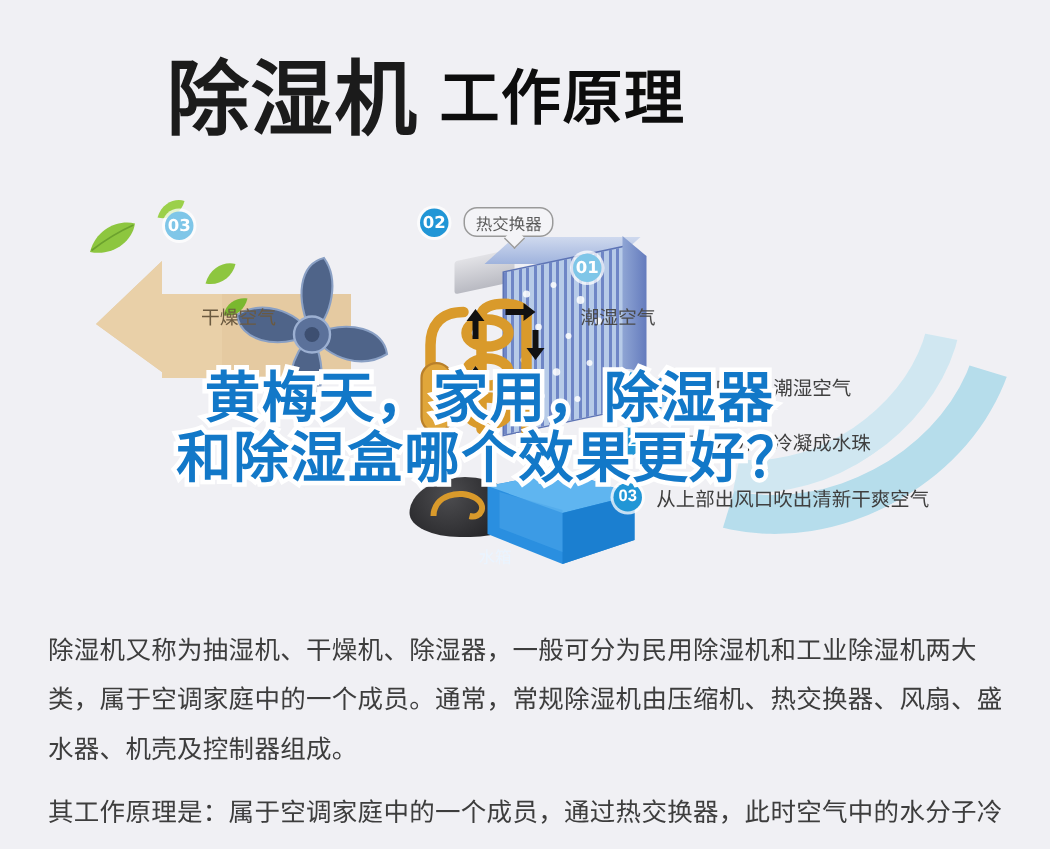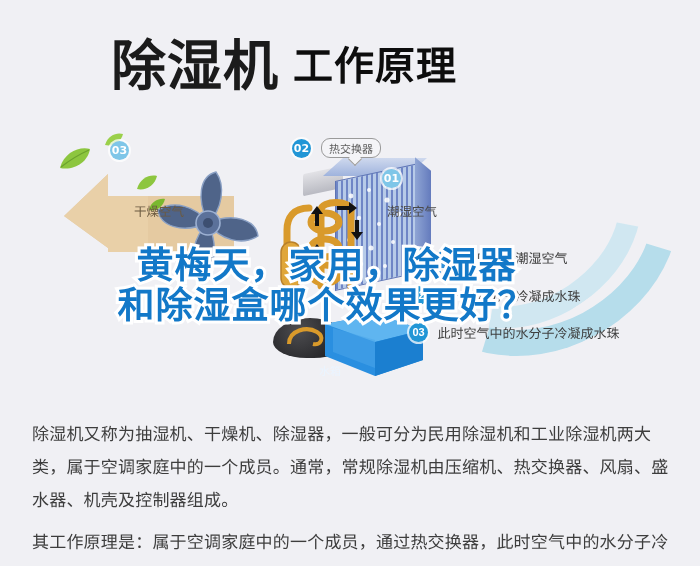--- a/index.html
+++ b/index.html
@@ -279,21 +279,21 @@
       </svg>
     </div>
 
     <div class="lbl" style="left:110px;top:20px;">
       <span class="badge pale">03</span>
     </div>
     <div class="lbl" style="left:118px;top:80px;margin-left:11px;">
       <span class="lbl-txt dark">干燥空气</span>
     </div>
 
-    <div class="lbl" style="left:292px;top:18px;">
+    <div class="lbl" style="left:280px;top:18px;">
       <span class="badge">02</span>
       <span class="bubble" style="margin-left:5px;">热交换器</span>
     </div>
 
     <div class="lbl" style="left:382px;top:48px;">
       <span class="badge pale">01</span>
     </div>
     <div class="lbl" style="left:382px;top:80px;">
       <span class="lbl-txt">潮湿空气</span>
     </div>
@@ -302,21 +302,21 @@
       <div class="step">
         <span class="badge">01</span>
         <span class="lbl-txt">由进风口吸入潮湿空气</span>
       </div>
       <div class="step" style="margin-top:18px;">
         <span class="badge">02</span>
         <span class="lbl-txt">空气中水分子冷凝成水珠</span>
       </div>
       <div class="step" style="margin-top:18px;">
         <span class="badge">03</span>
-        <span class="lbl-txt">此时空气中的水分子冷凝成水珠</span>
+        <span class="lbl-txt">从上部出风口吹出清新干爽空气</span>
       </div>
     </div>
   </div>
 
   <div class="overlay">
     <div class="ov-wrap">
       <div class="ov-line ov-back">黄梅天，家用，除湿器</div>
       <div class="ov-line ov-front">黄梅天，家用，除湿器</div>
     </div>
     <div class="ov-wrap">

